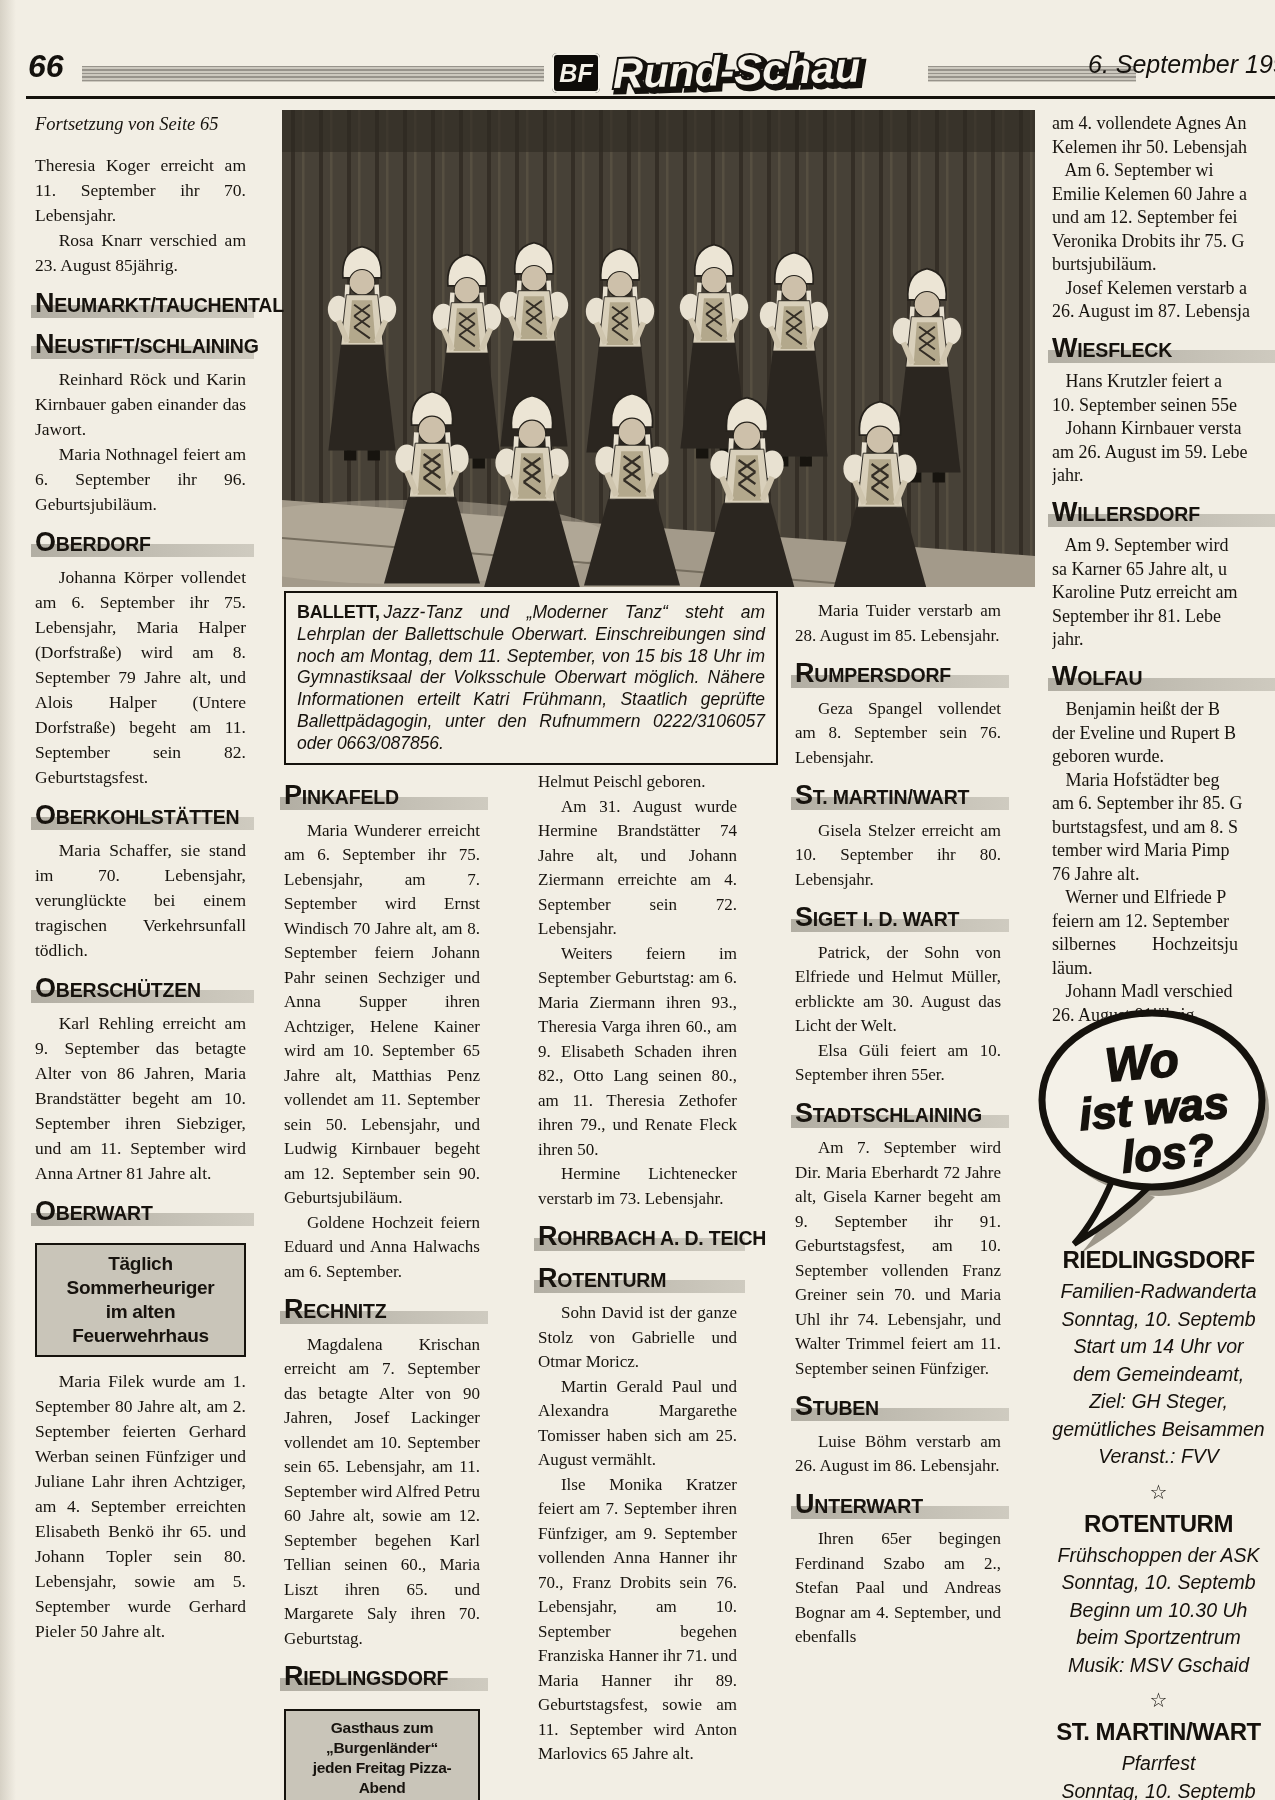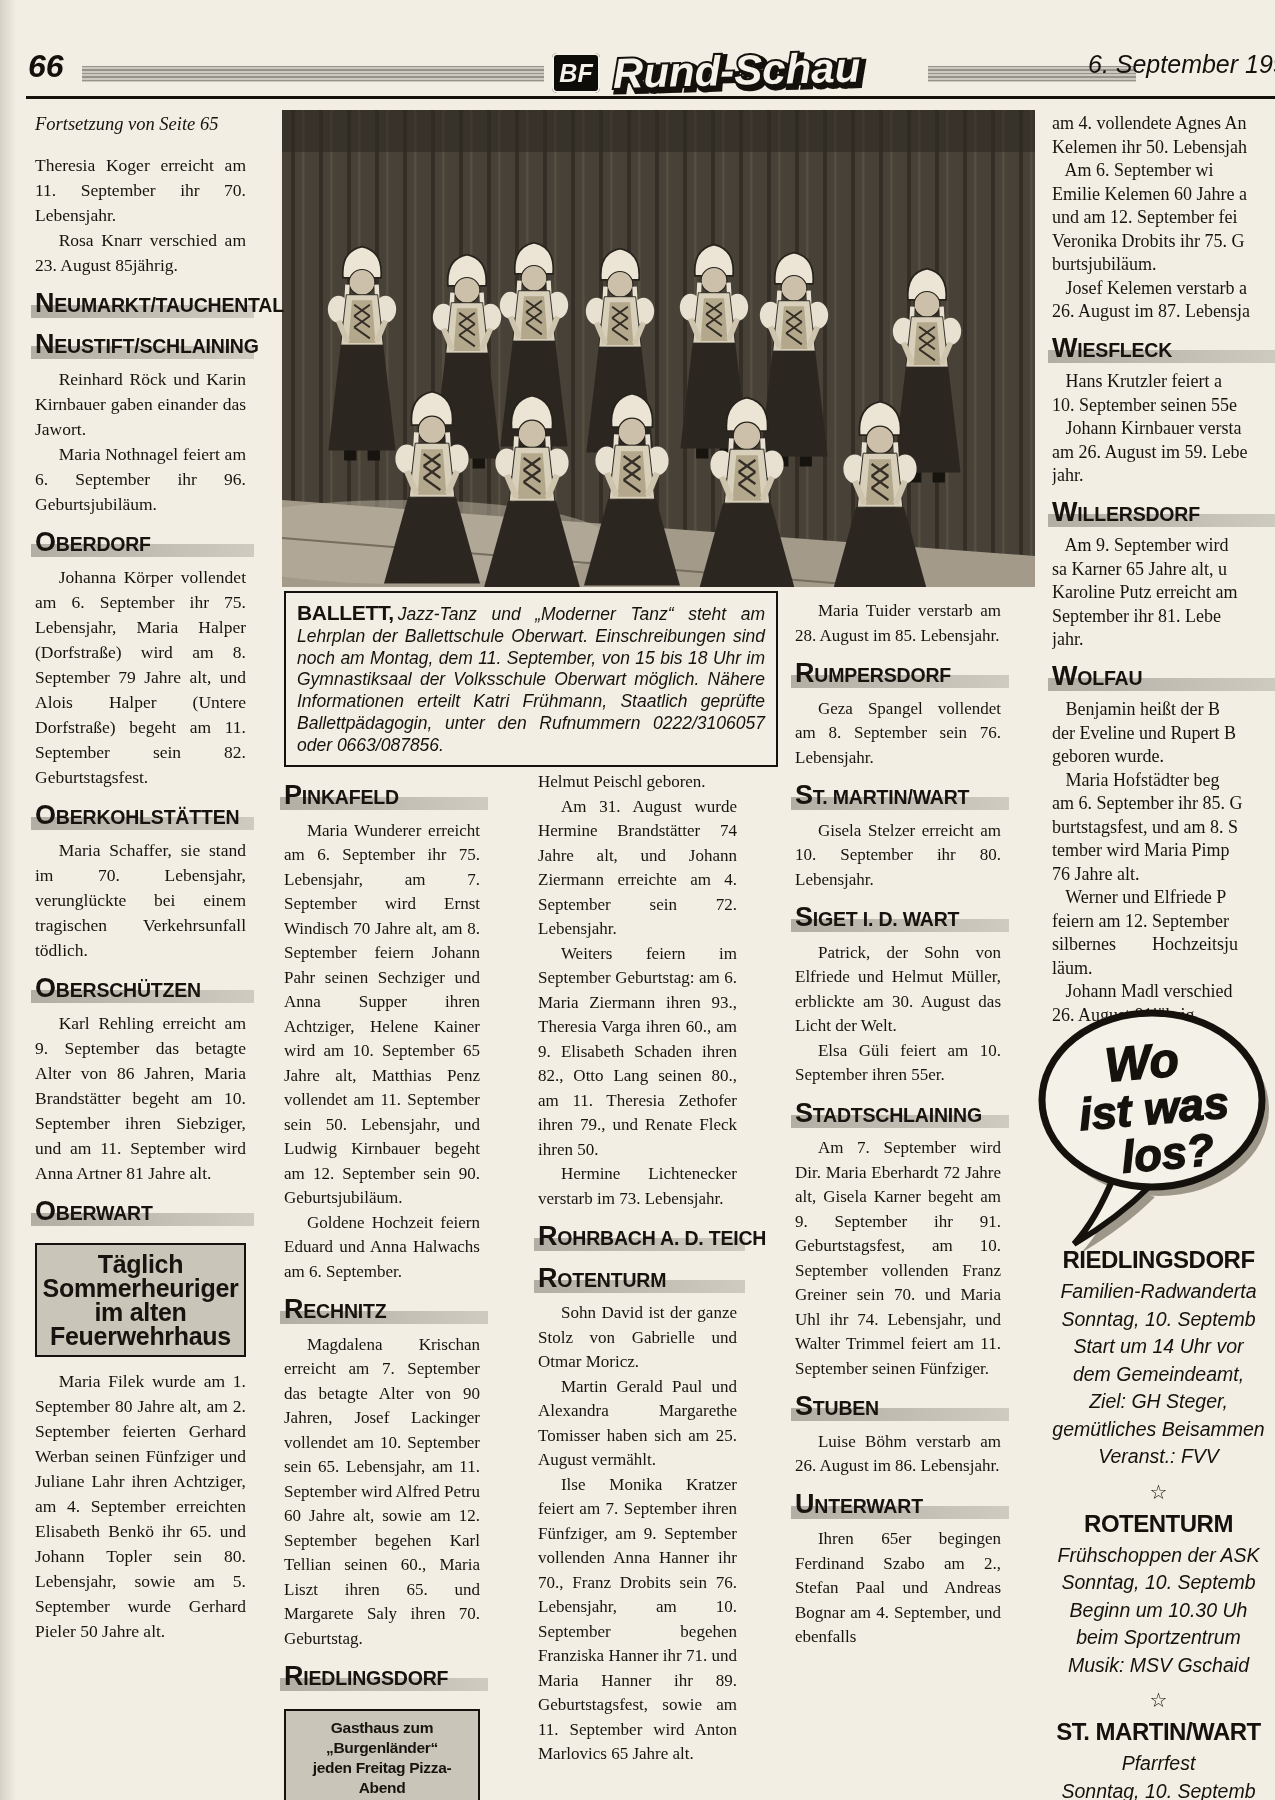--- a/index.html
+++ b/index.html
@@ -19,40 +19,40 @@
          font-family:"Liberation Sans",sans-serif;font-weight:700;font-style:italic;font-size:25px;}
   #hdate{position:absolute;left:1088px;top:50px;font-family:"Liberation Sans",sans-serif;
          font-style:italic;font-size:25px;white-space:nowrap;color:#14110d;}
   #hrule{position:absolute;left:26px;top:96px;width:1249px;height:3px;background:#15120d;}
   
   #photo{position:absolute;left:282px;top:110px;}
   
   #caption{position:absolute;left:284px;top:591px;width:468px;border:2.5px solid #15120d;
            padding:9px 11px 8px;font-family:"Liberation Sans",sans-serif;font-style:italic;
            font-size:17.5px;line-height:21.8px;text-align:justify;color:#16120d;}
-  #caption .lead{font-style:normal;font-weight:700;font-size:21px;letter-spacing:-.3px;margin-right:4px;}
+  #caption .lead{font-style:normal;font-weight:700;font-size:18px;letter-spacing:-.3px;margin-right:4px;}
   
   .col{position:absolute;text-align:justify;}
   #colwrap1{left:35px;top:112px;width:211px;font-size:17.5px;line-height:25px;}
   #colwrap2{left:284px;top:770px;width:196px;font-size:17px;line-height:24.5px;}
   #colwrap3{left:538px;top:770px;width:199px;font-size:17px;line-height:24.5px;}
   #colwrap4{left:795px;top:599px;width:206px;font-size:17px;line-height:24.5px;}
   #colwrap5{left:1052px;top:112px;width:223px;font-size:18px;line-height:23.5px;text-align:left;}
   .para{margin:0;text-indent:1.35em;}
   .para.ni{text-indent:0;}
   .cont-note{font-style:italic;font-size:18.5px;margin:0 0 16px;text-align:left;}
   .town-h{position:relative;margin:13px 0 7px;font-family:"Liberation Sans",sans-serif;
           font-weight:700;letter-spacing:-.2px;white-space:nowrap;text-align:left;text-indent:0;}
   .town-h::before{content:"";position:absolute;left:-4px;right:-8px;top:50%;height:13px;
           background:linear-gradient(90deg,#b2aea3,#cfcbc0);}
   .town-h .hf{position:relative;font-size:27px;}
   .town-h .hr{position:relative;font-size:19.5px;}
   .ad-box{border:2px solid #15120d;background:#c9c5b9;margin:16px 0 12px;padding:7px 4px;
           text-align:center;font-family:"Liberation Sans",sans-serif;font-weight:700;text-indent:0;}
-  .ad-box .ad-line{font-size:25px;line-height:24px;letter-spacing:-.3px;}
+  .ad-box .ad-line{font-size:19px;line-height:24px;letter-spacing:-.3px;}
   .ad-box.small .ad-line{font-size:15.5px;line-height:20px;}
   .plines{margin:0;}
   .tl{white-space:pre;overflow:hidden;}
   
   #bubble{position:absolute;left:1038px;top:1000px;}
   #events{position:absolute;left:1042px;top:1240px;width:233px;text-align:center;
           font-family:"Liberation Sans",sans-serif;color:#15110c;}
   .ev-town{font-weight:700;font-size:24px;letter-spacing:-.5px;margin:6px 0 4px;white-space:nowrap;}
   .ev-line{font-style:italic;font-size:19.5px;line-height:27.5px;white-space:nowrap;}
   .ev-star{font-size:20px;margin:9px 0 2px;}

